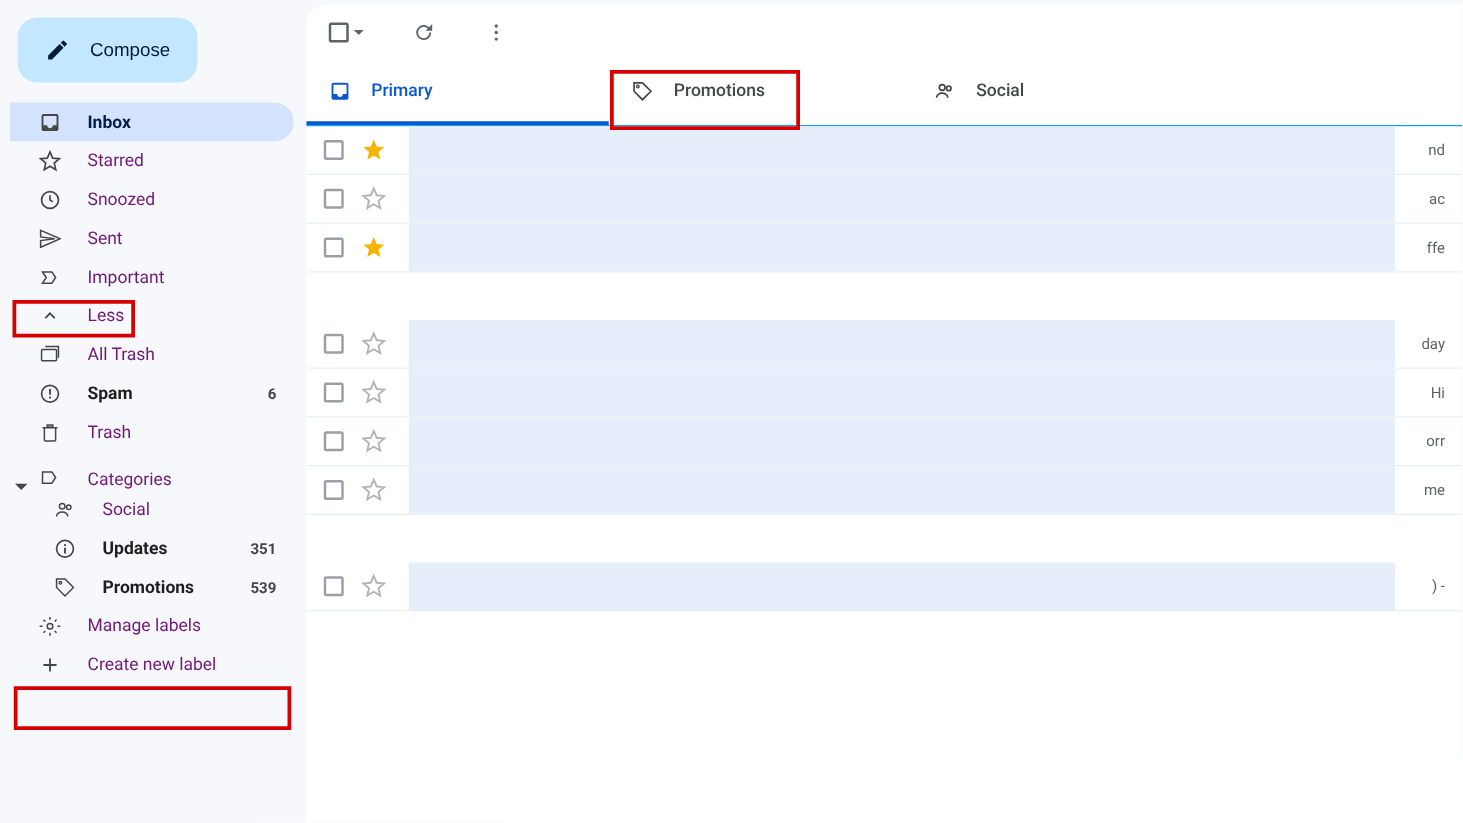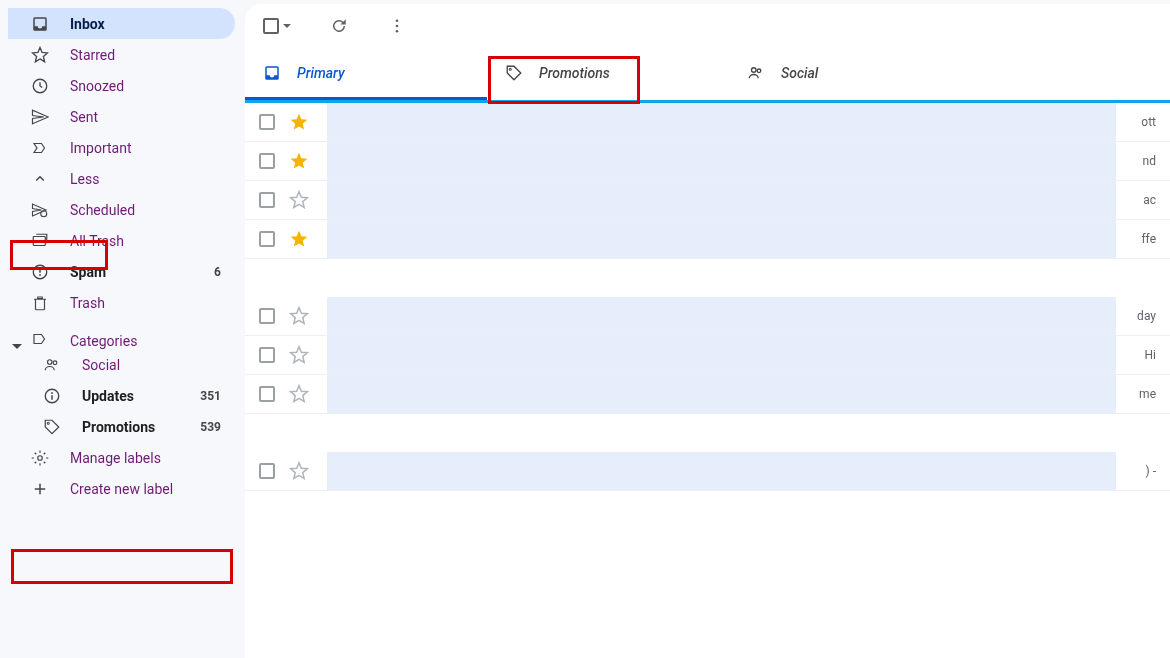--- a/index.html
+++ b/index.html
@@ -90,22 +90,21 @@
     padding: 12px 18px;
     gap: 20px;
   }
   .tb-select { display: flex; align-items: center; gap: 2px; }
   .tb-checkbox { width: 16px; height: 16px; border: 2px solid #5f6368; border-radius: 2px; }
   .tb-caret { width: 0; height: 0; border-left: 4px solid transparent; border-right: 4px solid transparent; border-top: 4px solid #5f6368; margin-left: 2px; }
   .tb-icon { width: 20px; height: 20px; display:flex; align-items:center; justify-content:center; cursor:pointer; margin-left:18px;}
   .tb-icon svg { width: 18px; height: 18px; fill: #5f6368; }
   .tabs {
     display: flex;
-    border-bottom: 3px solid #0ea5e9;
-    font-style: italic;
+    border-bottom: 1px solid #0ea5e9;
   }
   .tab {
     display: flex;
     align-items: center;
     gap: 16px;
     padding: 14px 18px;
     height: 52px;
     width: 242px;
     cursor: pointer;
     color: #444746;
@@ -143,20 +142,28 @@
     color: #5f6368;
     text-align: right;
     flex-shrink:0;
   }
   svg { display: block; }
 </style>
 </head>
 <body>
 
 <div class="sidebar">
+  <button class="compose-btn">
+    <span>
+      <svg viewBox="0 0 24 24">
+          <path d="M3 17.25V21h3.75L17.81 9.94l-3.75-3.75L3 17.25zM20.71 7.04a1 1 0 0 0 0-1.41l-2.34-2.34a1 1 0 0 0-1.41 0l-1.83 1.83 3.75 3.75 1.83-1.83z" fill="#001d35"></path>
+        </svg>
+    </span>
+    <span>Compose</span>
+  </button>
 
   <div class="nav-item active">
     <span class="icon">
         <svg viewBox="0 0 24 24">
           <path d="M19 3H5a2 2 0 0 0-2 2v14a2 2 0 0 0 2 2h14a2 2 0 0 0 2-2V5a2 2 0 0 0-2-2zm0 12h-4a3 3 0 0 1-6 0H5V5h14v10z"></path>
         </svg>
       </span>
     <span class="label">Inbox</span>
   </div>
   <div class="nav-item">
@@ -192,29 +199,20 @@
       </span>
     <span class="label">Important</span>
   </div>
   <div class="nav-item">
     <span class="icon">
         <svg viewBox="0 0 24 24">
           <path d="M7 14l5-5 5 5" fill="none" stroke="#444746" stroke-width="2"></path>
         </svg>
       </span>
     <span class="label">Less</span>
-  </div>
-  <div class="nav-item">
-    <span class="icon">
-        <svg viewBox="0 0 24 24">
-          <path d="M2 20l18-8L2 4v6l12 2-12 2v6z" fill="none" stroke="#444746" stroke-width="1.5"></path>
-          <circle cx="17" cy="17" r="4" fill="none" stroke="#444746" stroke-width="1.5"></circle>
-        </svg>
-      </span>
-    <span class="label">Scheduled</span>
   </div>
   <div class="nav-item">
     <span class="icon">
         <svg viewBox="0 0 24 24">
           <rect x="3" y="6" width="16" height="12" rx="1" fill="none" stroke="#444746" stroke-width="1.6"></rect>
           <path d="M7 3h14v12" fill="none" stroke="#444746" stroke-width="1.6"></path>
         </svg>
       </span>
     <span class="label">All Trash</span>
   </div>
@@ -348,50 +346,40 @@
 
   <div class="email-list" id="email-list">
       <div class="email-row">
     <div class="row-checkbox"></div>
     <div class="row-star filled">
       <svg viewBox="0 0 24 24">
             <path d="M12 17.27 18.18 21l-1.64-7.03L22 9.24l-7.19-.61L12 2 9.19 8.63 2 9.24l5.46 4.73L5.82 21z"></path>
           </svg>
     </div>
     <div class="row-blur"></div>
-    <div class="row-tail">ott</div>
+    <div class="row-tail">nd</div>
+  </div>
+      <div class="email-row">
+    <div class="row-checkbox"></div>
+    <div class="row-star empty">
+      <svg viewBox="0 0 24 24">
+            <path d="M12 17.27 18.18 21l-1.64-7.03L22 9.24l-7.19-.61L12 2 9.19 8.63 2 9.24l5.46 4.73L5.82 21z"></path>
+          </svg>
+    </div>
+    <div class="row-blur"></div>
+    <div class="row-tail">ac</div>
   </div>
       <div class="email-row">
     <div class="row-checkbox"></div>
     <div class="row-star filled">
       <svg viewBox="0 0 24 24">
             <path d="M12 17.27 18.18 21l-1.64-7.03L22 9.24l-7.19-.61L12 2 9.19 8.63 2 9.24l5.46 4.73L5.82 21z"></path>
           </svg>
     </div>
     <div class="row-blur"></div>
-    <div class="row-tail">nd</div>
-  </div>
-      <div class="email-row">
-    <div class="row-checkbox"></div>
-    <div class="row-star empty">
-      <svg viewBox="0 0 24 24">
-            <path d="M12 17.27 18.18 21l-1.64-7.03L22 9.24l-7.19-.61L12 2 9.19 8.63 2 9.24l5.46 4.73L5.82 21z"></path>
-          </svg>
-    </div>
-    <div class="row-blur"></div>
-    <div class="row-tail">ac</div>
-  </div>
-      <div class="email-row">
-    <div class="row-checkbox"></div>
-    <div class="row-star filled">
-      <svg viewBox="0 0 24 24">
-            <path d="M12 17.27 18.18 21l-1.64-7.03L22 9.24l-7.19-.61L12 2 9.19 8.63 2 9.24l5.46 4.73L5.82 21z"></path>
-          </svg>
-    </div>
-    <div class="row-blur"></div>
     <div class="row-tail">ffe</div>
   </div>
       <div style="height: 38px;"></div>
       <div class="email-row">
     <div class="row-checkbox"></div>
     <div class="row-star empty">
       <svg viewBox="0 0 24 24">
             <path d="M12 17.27 18.18 21l-1.64-7.03L22 9.24l-7.19-.61L12 2 9.19 8.63 2 9.24l5.46 4.73L5.82 21z"></path>
           </svg>
     </div>
@@ -400,20 +388,30 @@
   </div>
       <div class="email-row">
     <div class="row-checkbox"></div>
     <div class="row-star empty">
       <svg viewBox="0 0 24 24">
             <path d="M12 17.27 18.18 21l-1.64-7.03L22 9.24l-7.19-.61L12 2 9.19 8.63 2 9.24l5.46 4.73L5.82 21z"></path>
           </svg>
     </div>
     <div class="row-blur"></div>
     <div class="row-tail">Hi</div>
+  </div>
+      <div class="email-row">
+    <div class="row-checkbox"></div>
+    <div class="row-star empty">
+      <svg viewBox="0 0 24 24">
+            <path d="M12 17.27 18.18 21l-1.64-7.03L22 9.24l-7.19-.61L12 2 9.19 8.63 2 9.24l5.46 4.73L5.82 21z"></path>
+          </svg>
+    </div>
+    <div class="row-blur"></div>
+    <div class="row-tail">orr</div>
   </div>
       <div class="email-row">
     <div class="row-checkbox"></div>
     <div class="row-star empty">
       <svg viewBox="0 0 24 24">
             <path d="M12 17.27 18.18 21l-1.64-7.03L22 9.24l-7.19-.61L12 2 9.19 8.63 2 9.24l5.46 4.73L5.82 21z"></path>
           </svg>
     </div>
     <div class="row-blur"></div>
     <div class="row-tail">me</div>

